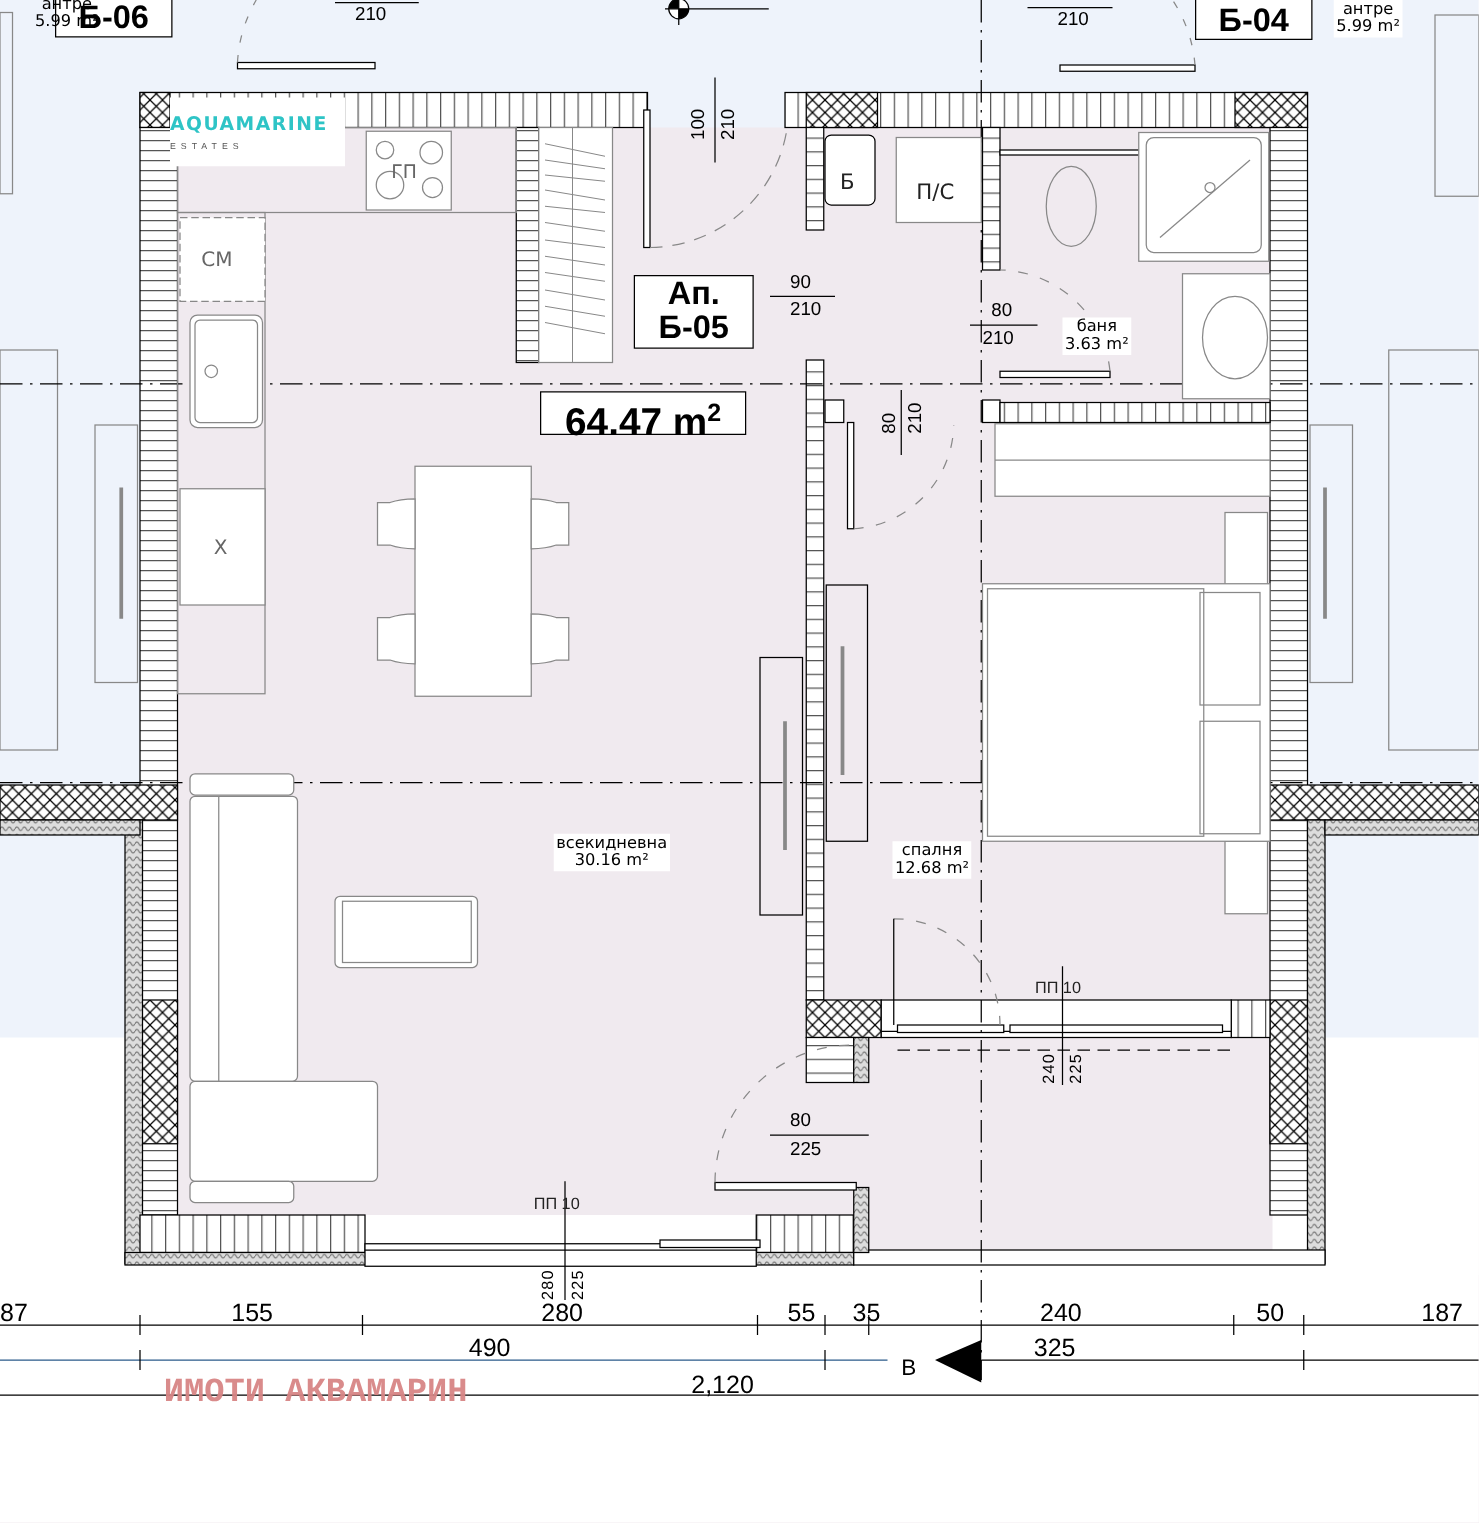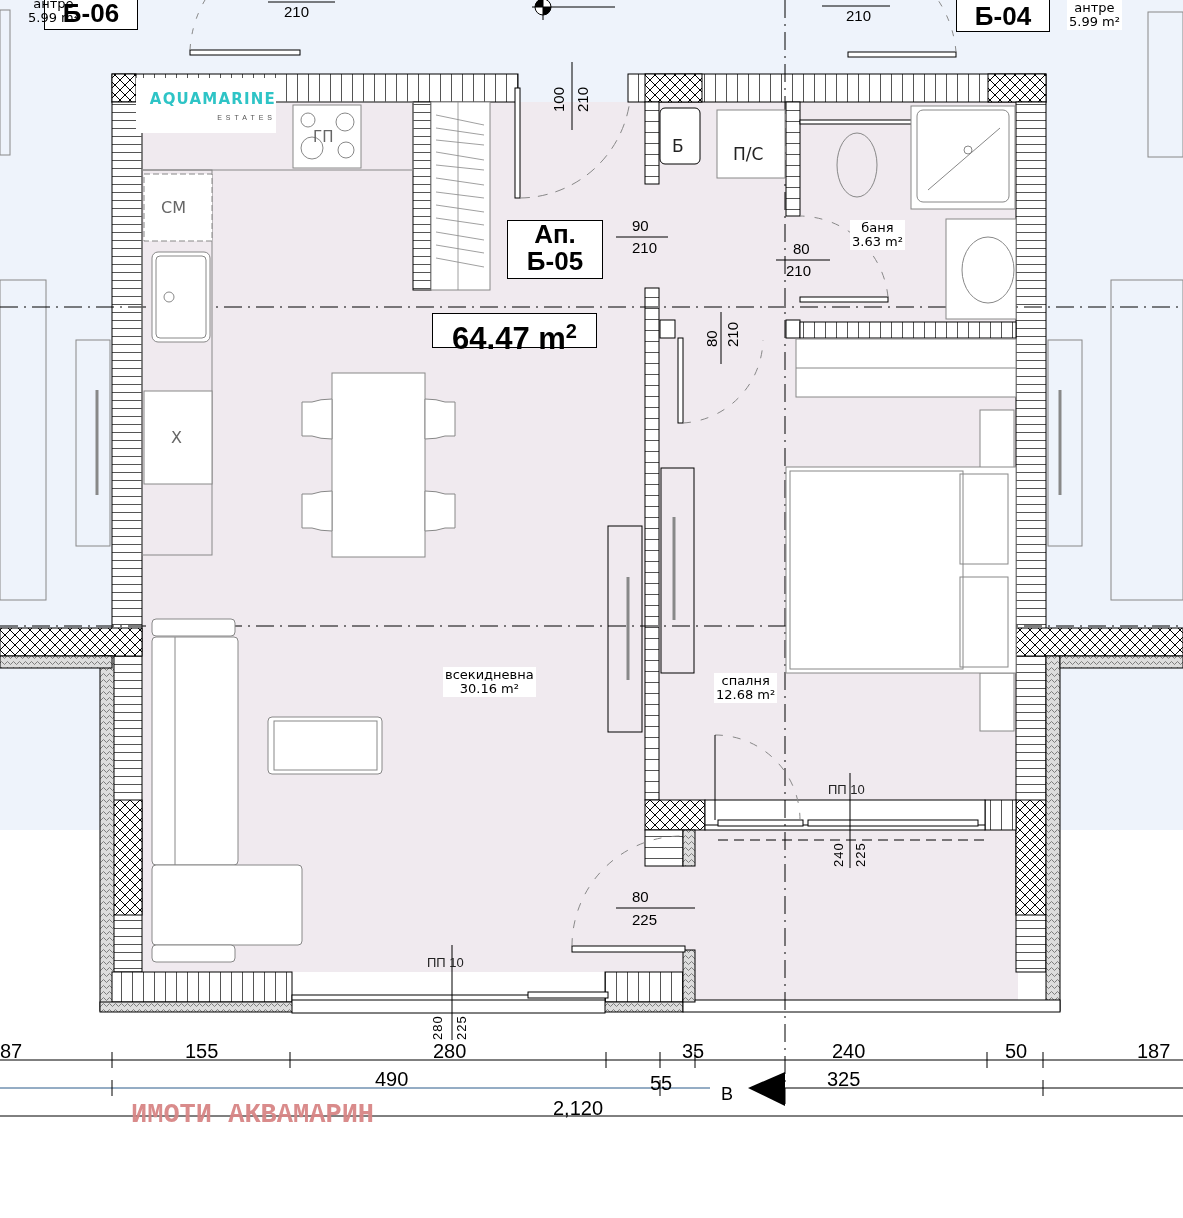--- a/index.html
+++ b/index.html
@@ -5,21 +5,21 @@
   html, body { margin:0; padding:0; }
   body { width:1183px; height:1218px; background:#ffffff; position:relative; overflow:hidden;
          font-family:"Liberation Sans", sans-serif; }
   #plan { position:absolute; left:0; top:0; width:1183px; height:1218px; }
   .lbl { position:absolute; font-family:"Liberation Sans", sans-serif; color:#000; white-space:nowrap; }
   .roomlbl { background:#fff; text-align:center; font-family:"DejaVu Sans", sans-serif; font-size:13px; line-height:14px; padding:1px 2px; }
   .dim { font-size:20px; }
   .dimsm { font-size:15px; }
   .vert { transform:rotate(-90deg); transform-origin:left top; }
   .aptbox { position:absolute; border:1.5px solid #000; background:#fff; font-weight:bold; text-align:center; }
-  .logo { position:absolute; left:136px; top:78px; width:140px; height:55px; background:#fff; text-align:right; }
+  .logo { position:absolute; left:136px; top:78px; width:140px; height:55px; background:#fff; text-align:left; }
   .logo .t1 { color:#2ec4c6; font-family:"DejaVu Sans", sans-serif; font-weight:bold; font-size:15px; letter-spacing:1.2px; margin-top:12px; }
   .logo .t2 { color:#555; font-size:7px; letter-spacing:4px; margin-top:6px; }
   .watermark { position:absolute; left:131px; top:1100px; font-family:Liberation Mono, monospace; font-weight:bold; font-size:27px; color:#d88585; opacity:0.95; }
   .fixlbl { position:absolute; color:#666; font-family:"DejaVu Sans", sans-serif; }
 </style>
 </head>
 <body>
 
 <svg id="plan" viewBox="0 0 1183 1218" xmlns="http://www.w3.org/2000/svg">
   <defs>
@@ -273,21 +273,21 @@
 </div>
 
 <div class="lbl roomlbl" style="left:443px;top:667px;text-align:center;">
   <div>всекидневна</div>
     <div>30.16 m²</div>
 </div>
 <div class="lbl roomlbl" style="left:714px;top:673px;">
   <div>спалня</div>
     <div>12.68 m²</div>
 </div>
-<div class="lbl roomlbl" style="left:850px;top:220px;text-align:center;">
+<div class="lbl roomlbl" style="left:850px;top:254px;text-align:center;">
   <div>баня</div>
     <div>3.63 m²</div>
 </div>
 
 <div class="fixlbl" style="left:313px;top:128px;font-size:15px;">ГП</div>
 <div class="fixlbl" style="left:161px;top:198px;font-size:16px;">СМ</div>
 <div class="fixlbl" style="left:171px;top:428px;font-size:16px;">Х</div>
 <div class="fixlbl" style="left:672px;top:136px;font-size:17px;color:#222;">Б</div>
 <div class="fixlbl" style="left:733px;top:144px;font-size:17px;color:#222;">П/С</div>
 
@@ -305,21 +305,21 @@
 <div class="lbl" style="left:427px;top:955px;font-size:13px;color:#222;">ПП 10</div>
 <div class="lbl vert" style="left:430px;top:1040px;font-size:13px;letter-spacing:1px;">280</div>
 <div class="lbl vert" style="left:454px;top:1040px;font-size:13px;letter-spacing:1px;">225</div>
 <div class="lbl" style="left:828px;top:782px;font-size:13px;color:#222;">ПП 10</div>
 <div class="lbl vert" style="left:831px;top:867px;font-size:13px;letter-spacing:1px;">240</div>
 <div class="lbl vert" style="left:853px;top:867px;font-size:13px;letter-spacing:1px;">225</div>
 
 <div class="lbl dim" style="left:0px;top:1040px;">87</div>
 <div class="lbl dim" style="left:185px;top:1040px;">155</div>
 <div class="lbl dim" style="left:433px;top:1040px;">280</div>
-<div class="lbl dim" style="left:650px;top:1040px;margin-top:32px;">55</div>
+<div class="lbl dim" style="left:630px;top:1040px;">55</div>
 <div class="lbl dim" style="left:682px;top:1040px;">35</div>
 <div class="lbl dim" style="left:832px;top:1040px;">240</div>
 <div class="lbl dim" style="left:1005px;top:1040px;">50</div>
 <div class="lbl dim" style="left:1137px;top:1040px;">187</div>
 <div class="lbl dim" style="left:375px;top:1068px;">490</div>
 <div class="lbl dim" style="left:827px;top:1068px;">325</div>
 <div class="lbl dim" style="left:553px;top:1097px;">2,120</div>
 <div class="lbl dim" style="left:721px;top:1084px;font-size:18px;">B</div>
 
 <div class="watermark">ИМОТИ АКВАМАРИН</div>

